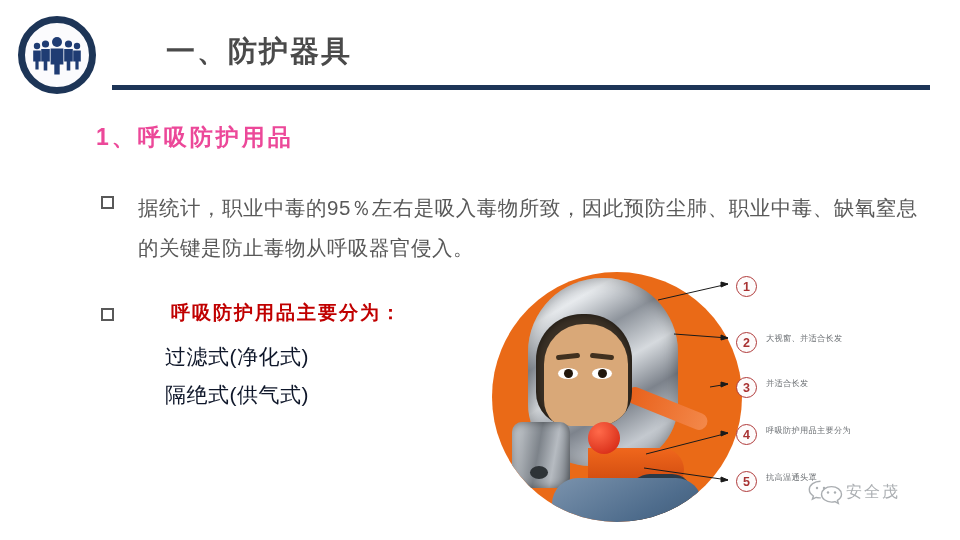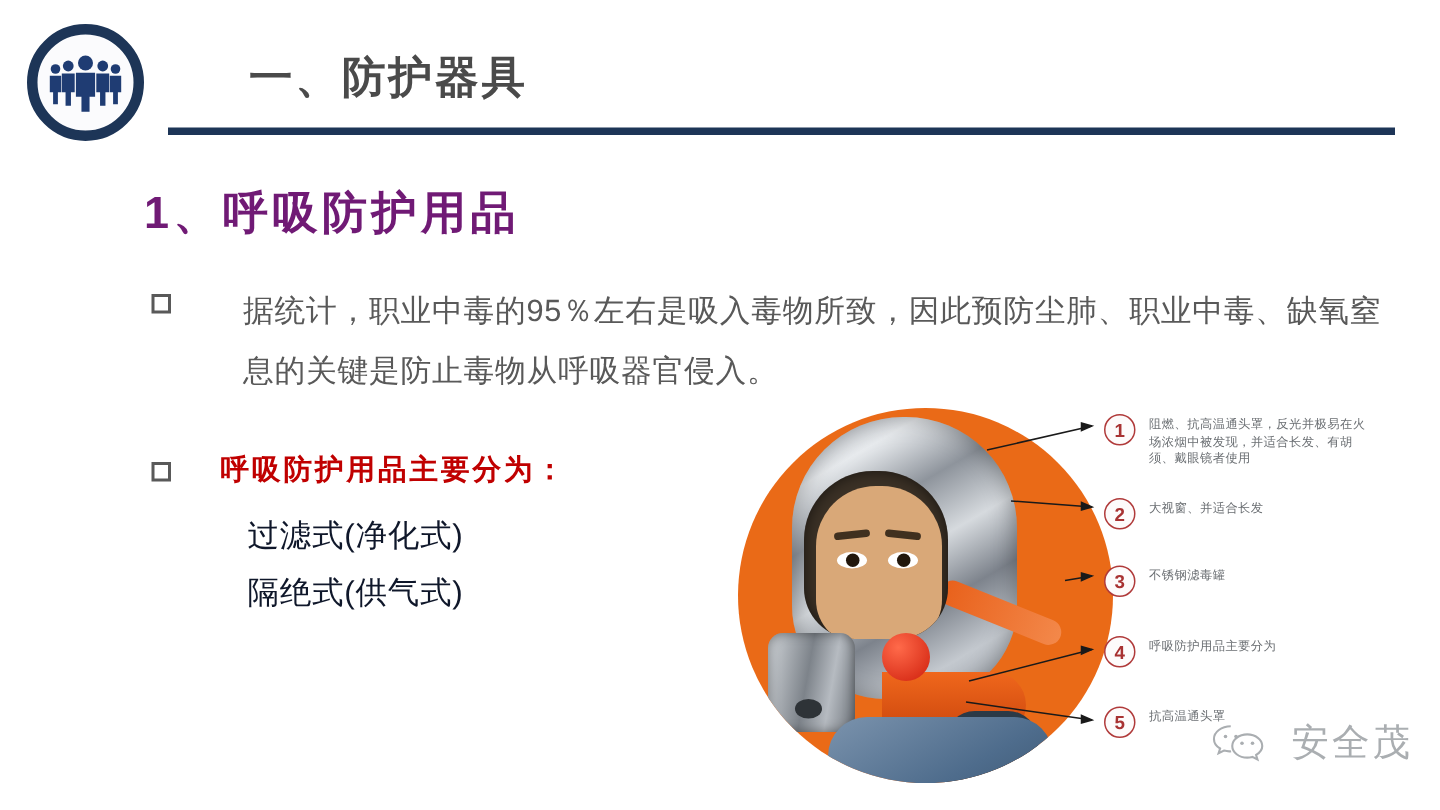--- a/index.html
+++ b/index.html
@@ -48,54 +48,53 @@
     position: absolute;
     left: 112px; top: 85px;
     width: 818px; height: 5px;
     background: #1d3557;
   }
 
   
   #section-heading {
     position: absolute;
     left: 96px; top: 122px;
-    font-size: 30px;
+    font-size: 23px;
     font-weight: bold;
-    color: #701a75;
+    color: #ec4899;
     letter-spacing: 3px;
     white-space: nowrap;
   }
 
   
   .bullet-row {
     position: absolute;
     display: flex;
     align-items: flex-start;
   }
   .bullet-mark {
     width: 13px; height: 13px;
     border: 2px solid #595959;
     box-sizing: border-box;
     flex: 0 0 auto;
     margin-top: 8px;
   }
   #bullet-para {
     left: 101px; top: 188px;
     width: 830px;
-    gap: 24px;
   }
   #para-text {
     margin-left: 24px;
     font-size: 20.5px;
     line-height: 40px;
     color: #595959;
     letter-spacing: 0.5px;
   }
   #bullet-red {
-    left: 101px; top: 300px;
+    left: 101px; top: 300px; gap: 24px;
   }
   #red-text {
     margin-left: 33px;
     font-size: 19px;
     font-weight: bold;
     color: #c00000;
     letter-spacing: 2px;
     white-space: nowrap;
   }
   .sub-line {
@@ -277,22 +276,22 @@
 
   
   #watermark {
     position: absolute;
     left: 806px; top: 478px;
     display: flex;
     align-items: center;
     opacity: .72;
   }
   #watermark-text {
-    margin-left: 15px;
-    font-size: 25px;
+    margin-left: 0;
+    font-size: 16px;
     color: #8a8f94;
     letter-spacing: 2px;
     white-space: nowrap;
   }
 </style>
 </head>
 <body>
 
 <div id="header">
 
@@ -375,31 +374,30 @@
     <polygon points="128,161 121,159 121,164"></polygon>
     <line x1="44" y1="196" x2="128" y2="208"></line>
     <polygon points="128,208 121,205 121,210"></polygon>
   </g>
 </svg>
 
 <div id="annotations">
 
   <div id="anno-1" class="anno">
     <span class="anno-num">1</span>
-    <span class="anno-text">阻燃、抗高温通头罩，反光并极易在火场浓烟中被发现，并适合长发、有胡须、戴眼镜者使用</span>
   </div>
 
   <div id="anno-2" class="anno">
     <span class="anno-num">2</span>
     <span class="anno-text">大视窗、并适合长发</span>
   </div>
 
   <div id="anno-3" class="anno">
     <span class="anno-num">3</span>
-    <span class="anno-text">不锈钢滤毒罐</span>
+    <span class="anno-text">并适合长发</span>
   </div>
 
   <div id="anno-4" class="anno">
     <span class="anno-num">4</span>
     <span class="anno-text">呼吸防护用品主要分为</span>
   </div>
 
   <div id="anno-5" class="anno">
     <span class="anno-num">5</span>
     <span class="anno-text">抗高温通头罩</span>

